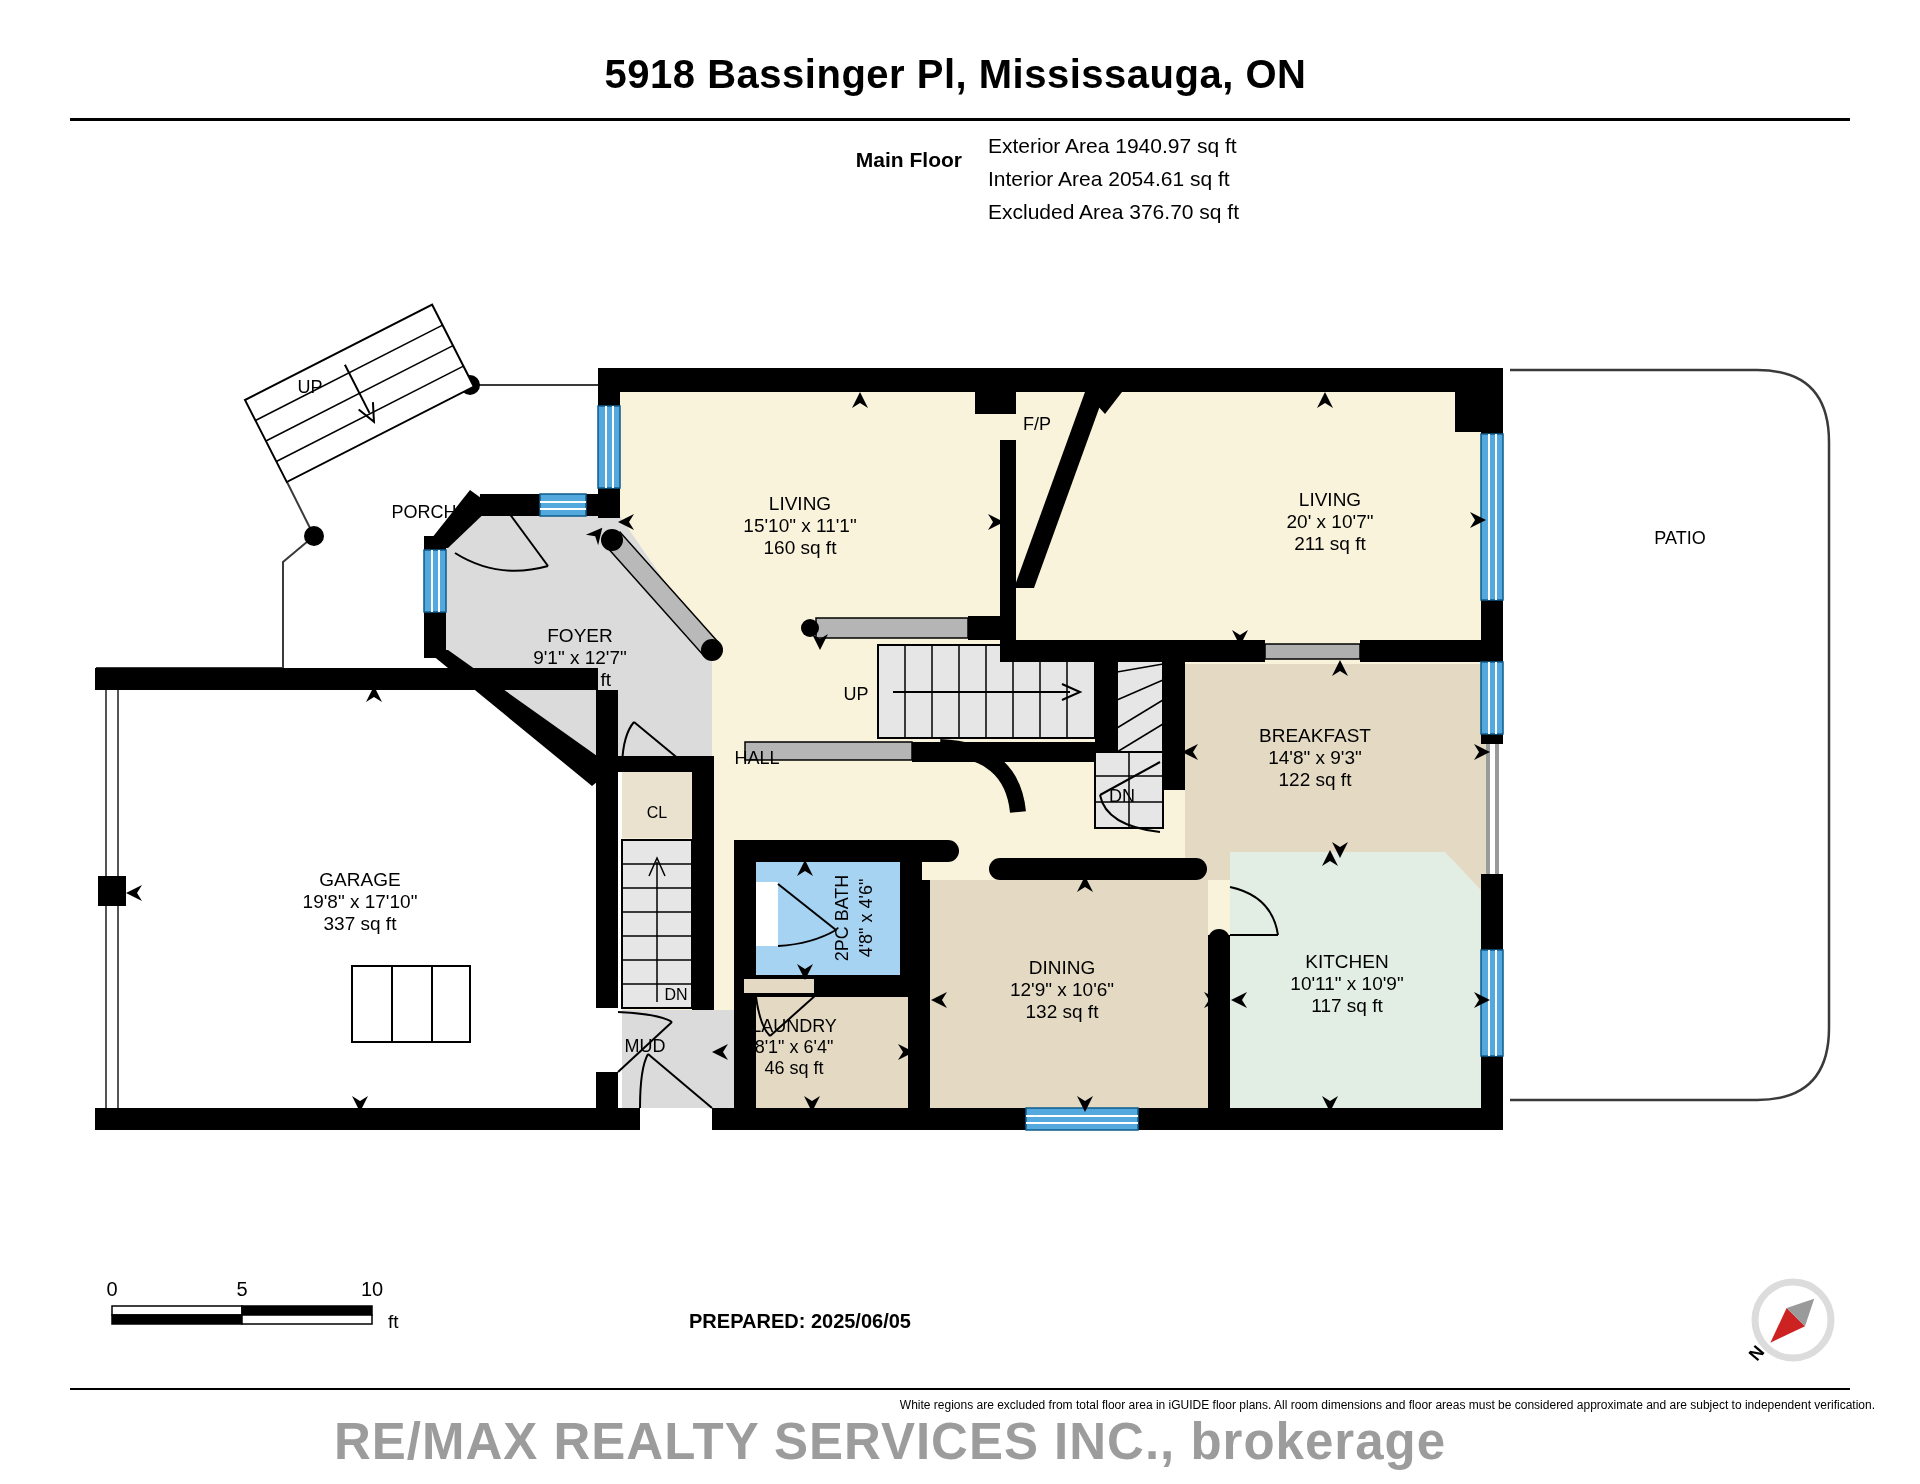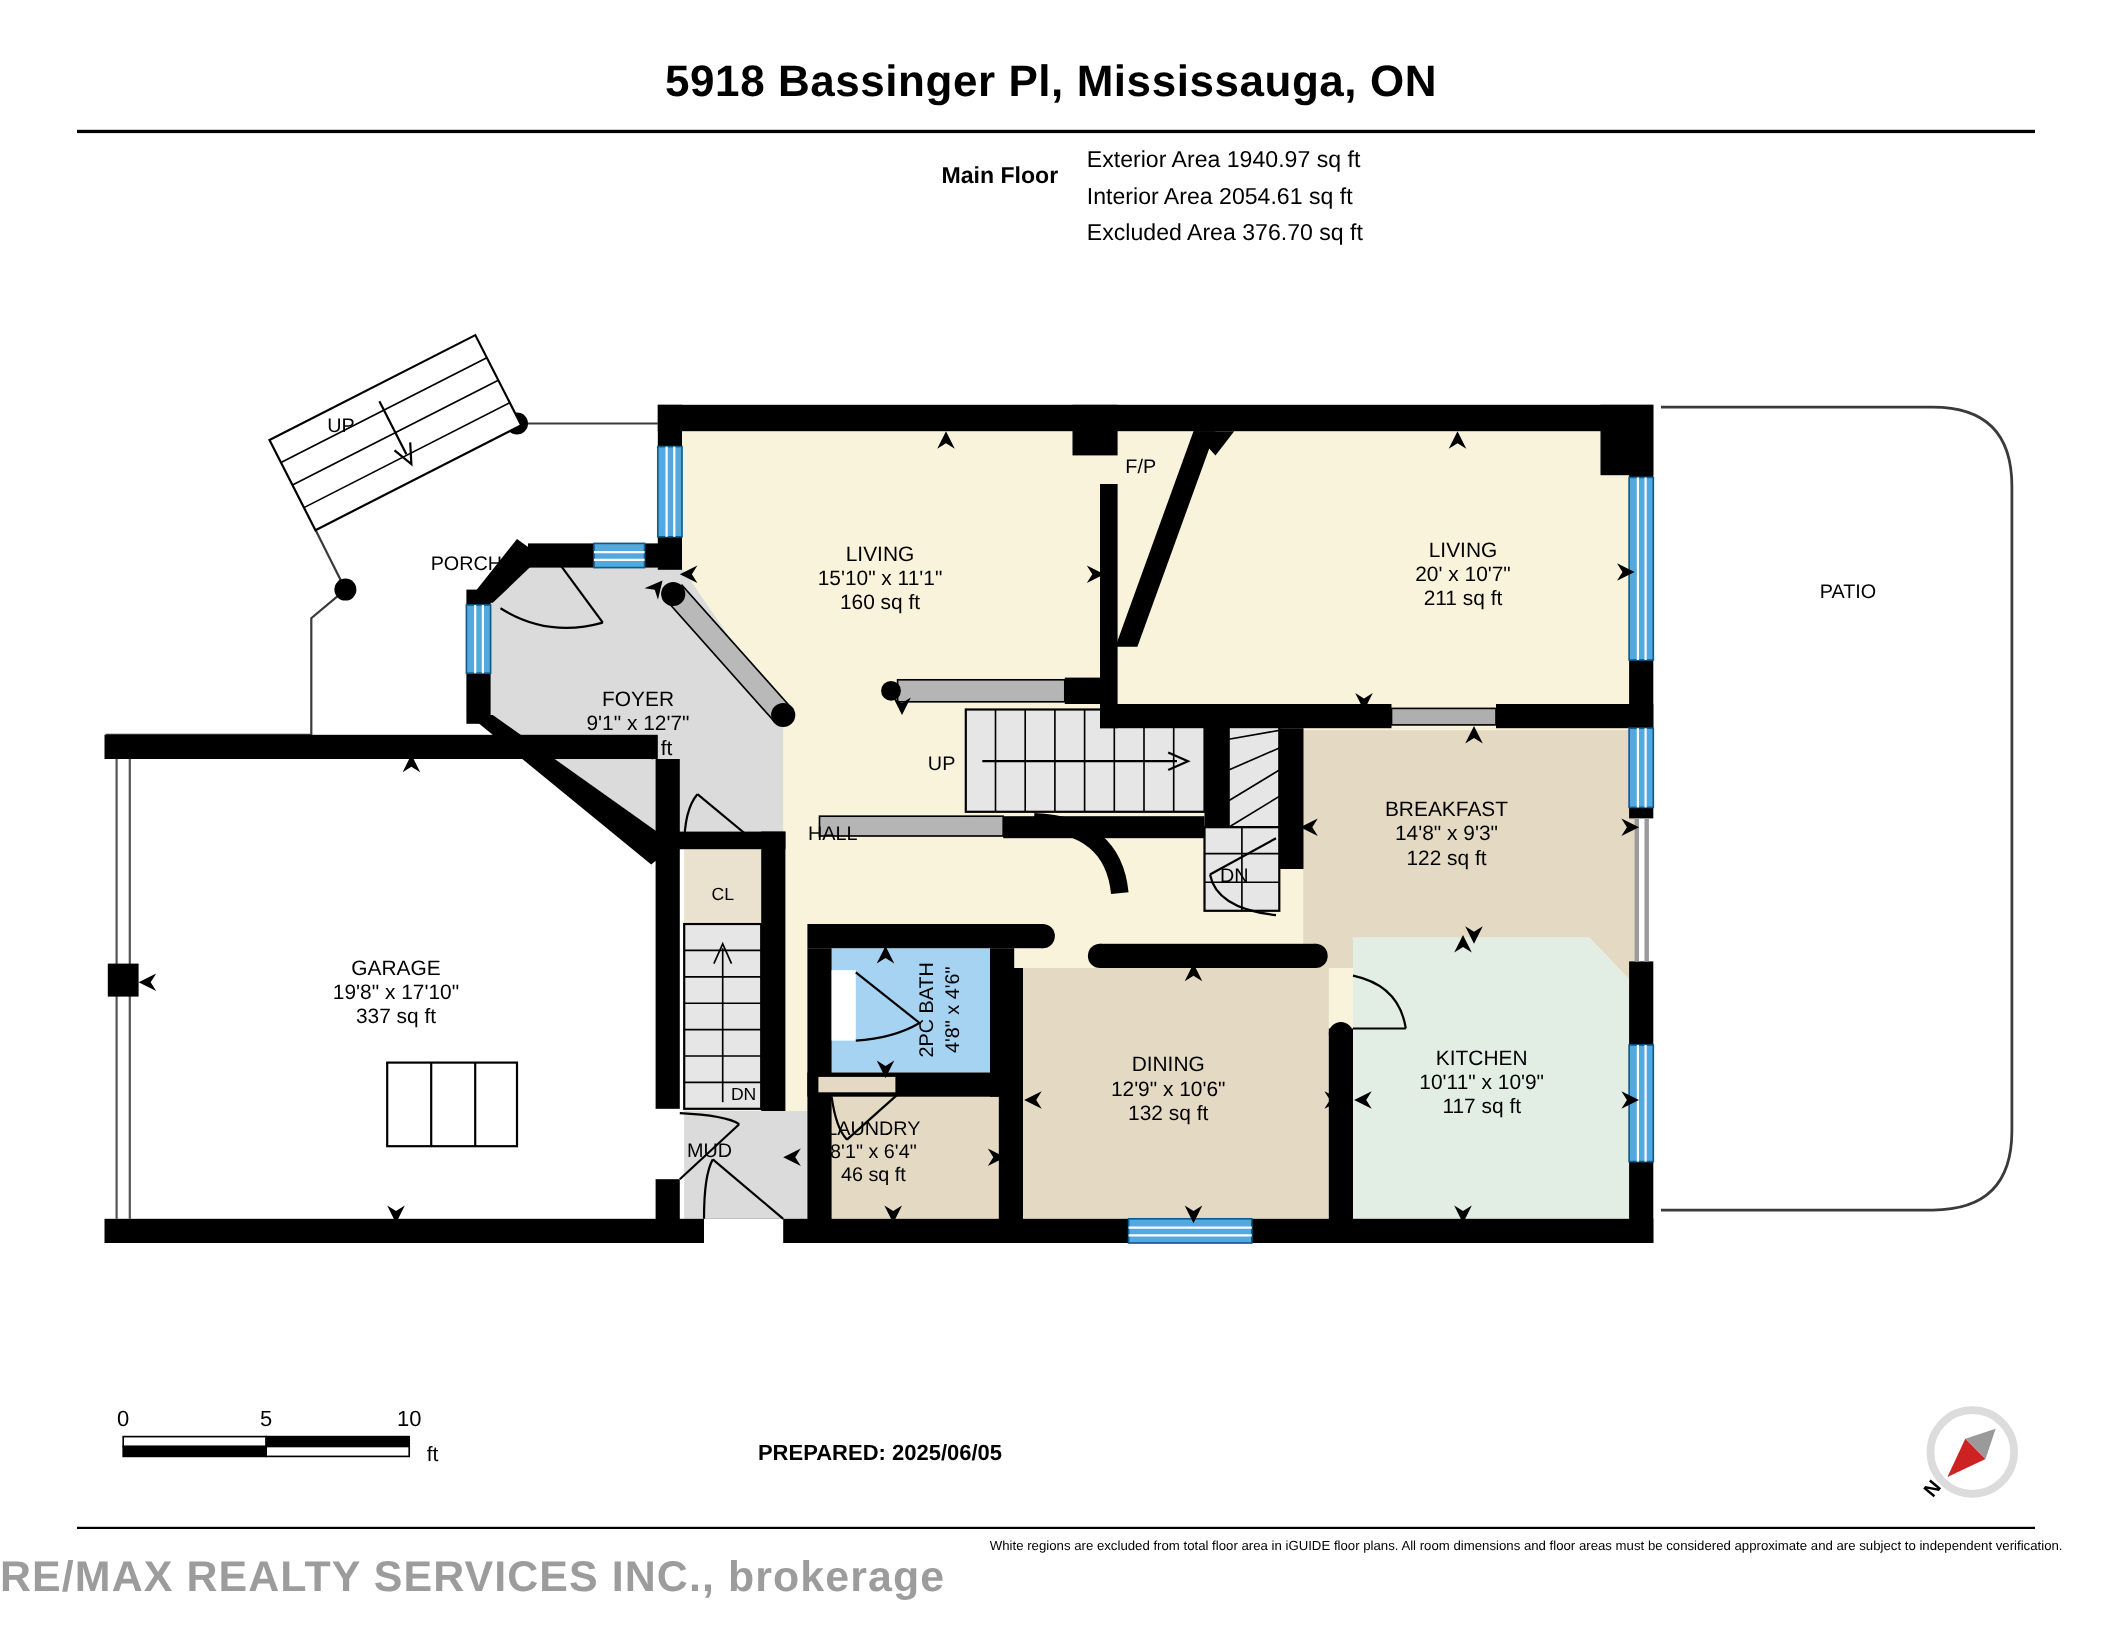--- a/index.html
+++ b/index.html
@@ -7,21 +7,21 @@
        font-family:"Liberation Sans","DejaVu Sans",sans-serif;color:#000;}
   .abs{position:absolute;}
   .title{top:52px;left:0;width:1911px;text-align:center;font-size:40px;font-weight:bold;letter-spacing:.5px;}
   .rule{top:118px;left:70px;width:1780px;height:3px;background:#000;}
   .rule2{top:1388px;left:70px;width:1780px;height:2px;background:#000;}
   .floor-label{top:134px;left:700px;width:262px;text-align:right;font-size:21px;font-weight:bold;margin-top:14px;}
   .stat{left:988px;font-size:21px;}
   .s1{top:134px}.s2{top:167px}.s3{top:200px}
   .prepared{top:1310px;left:0;width:1600px;text-align:center;font-size:20px;font-weight:bold;}
   .disclaimer{top:1398px;left:75px;width:1800px;font-size:12px;text-align:right;}
-  .watermark{top:1412px;left:0;width:1780px;text-align:left;font-size:39px;font-weight:bold;
+  .watermark{top:1412px;left:0;width:1780px;text-align:center;font-size:51px;font-weight:bold;
              color:rgba(95,95,95,.62);letter-spacing:1px;text-shadow:0 0 3px #fff;}
   svg{position:absolute;top:0;left:0;}
   svg text{font-family:"Liberation Sans","DejaVu Sans",sans-serif;}
   .rm{font-size:19px;}
   .sm{font-size:18px;}
   .xs{font-size:16px;}
 </style>
 </head>
 <body>
 

